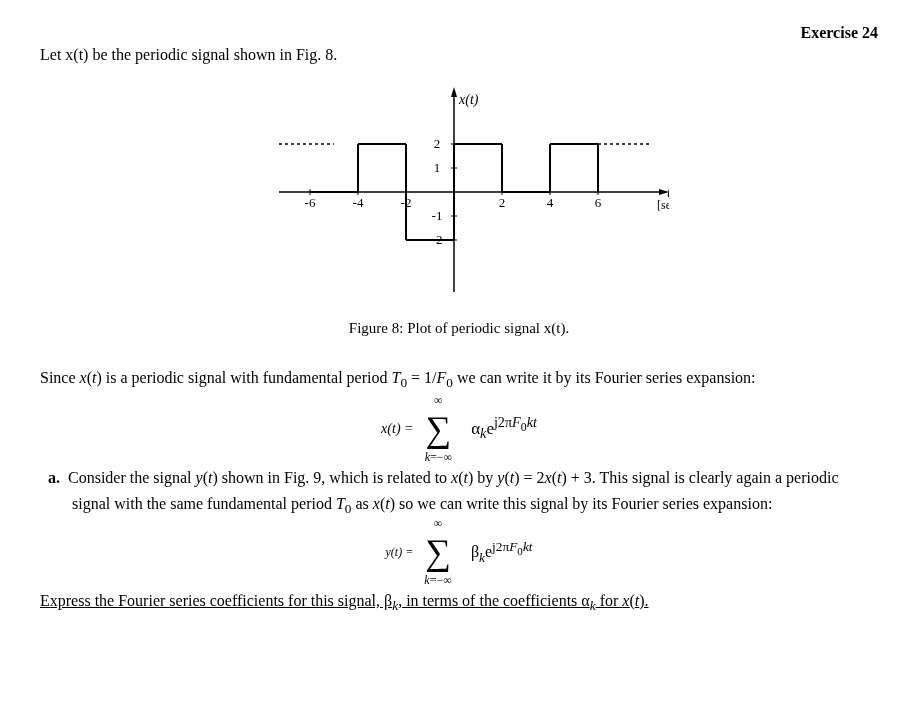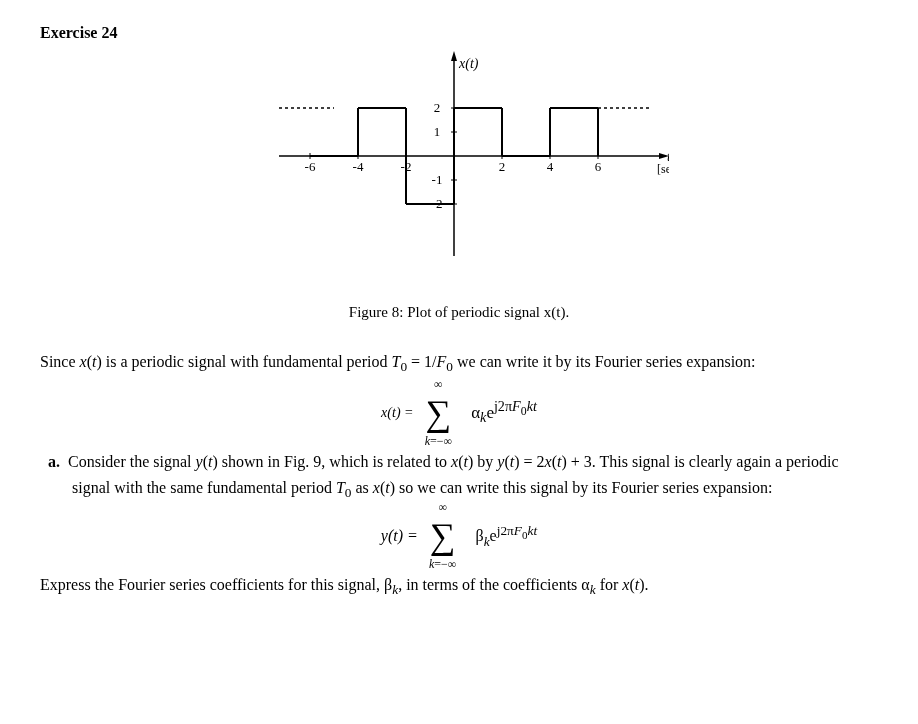--- a/index.html
+++ b/index.html
@@ -8,30 +8,30 @@
       font-family: "Times New Roman", Times, serif;
       font-size: 16px;
       color: #000;
       width: 918px;
       min-height: 724px;
       padding: 24px 40px 24px 40px;
     }
     .exercise-title {
       font-weight: bold;
       margin-bottom: 4px;
+      text-align: right;
     }
     .intro-text {
       margin-bottom: 18px;
     }
     .figure-container {
       display: flex;
       flex-direction: column;
       align-items: center;
       margin-bottom: 10px;
-      gap: 20px;
     }
     .figure-caption {
       font-size: 15px;
       margin-top: 8px;
       margin-bottom: 18px;
       text-align: right;
     }
     .description-text {
       margin-bottom: 17px;
       line-height: 1.6;
@@ -74,37 +74,39 @@
       margin-bottom: 12px;
     }
     .part-a-text {
       line-height: 1.65;
       text-indent: -1.5em;
       padding-left: 2em;
     }
     .express-text {
       margin-top: 4px;
       line-height: 1.65;
+      text-decoration: underline;
     }
     .hint-text {
       margin-top: 8px;
       font-style: italic;
       line-height: 1.65;
     }
     svg.signal-plot {
       display: block;
     }
   </style>
 </head>
 <body>
 
 <div>
 
   <div class="exercise-title">Exercise 24</div>
 
+  <div class="intro-text">Let x(t) be the periodic signal shown in Fig. 8.</div>
 
   <div class="figure-container">
     <svg class="signal-plot" width="420" height="230" viewBox="0 0 420 230">
 
       <line x1="30" y1="110" x2="410" y2="110" stroke="#000" stroke-width="1.5"></line>
 
       <line x1="205" y1="15" x2="205" y2="210" stroke="#000" stroke-width="1.5"></line>
 
       <polygon points="410,107 420,110 410,113" fill="#000"></polygon>
 
@@ -185,21 +187,21 @@
     </div>
   </div>
 
   <div class="part-a">
     <p class="part-a-text">
       <strong>a.</strong>&nbsp; Consider the signal <em>y</em>(<em>t</em>) shown in Fig. 9, which is related to <em>x</em>(<em>t</em>) by <em>y</em>(<em>t</em>) = 2<em>x</em>(<em>t</em>) + 3.  This signal is clearly again a periodic signal with the same fundamental period <em>T</em><sub>0</sub> as <em>x</em>(<em>t</em>) so we can write this signal by its Fourier series expansion:
     </p>
 
     <div class="formula-container">
       <div class="formula-inner">
-        <span style="font-style:italic; font-size:16px;"><em>y</em>(<em>t</em>) = </span>
+        <span style="font-style:italic; font-size:12px;"><em>y</em>(<em>t</em>) = </span>
         <span class="sigma-wrap">
           <span class="sigma-limits-top" style="top:-18px;">∞</span>
           <span class="sigma-symbol">∑</span>
           <span class="sigma-limits-bottom" style="bottom:-18px;"><em>k</em>=−∞</span>
         </span>
         <span style="font-size:16px; margin-left:8px;text-align:center;">
           β<sub><em>k</em></sub>e<sup>j2π<em>F</em><sub>0</sub><em>kt</em></sup>
         </span>
       </div>
     </div>

